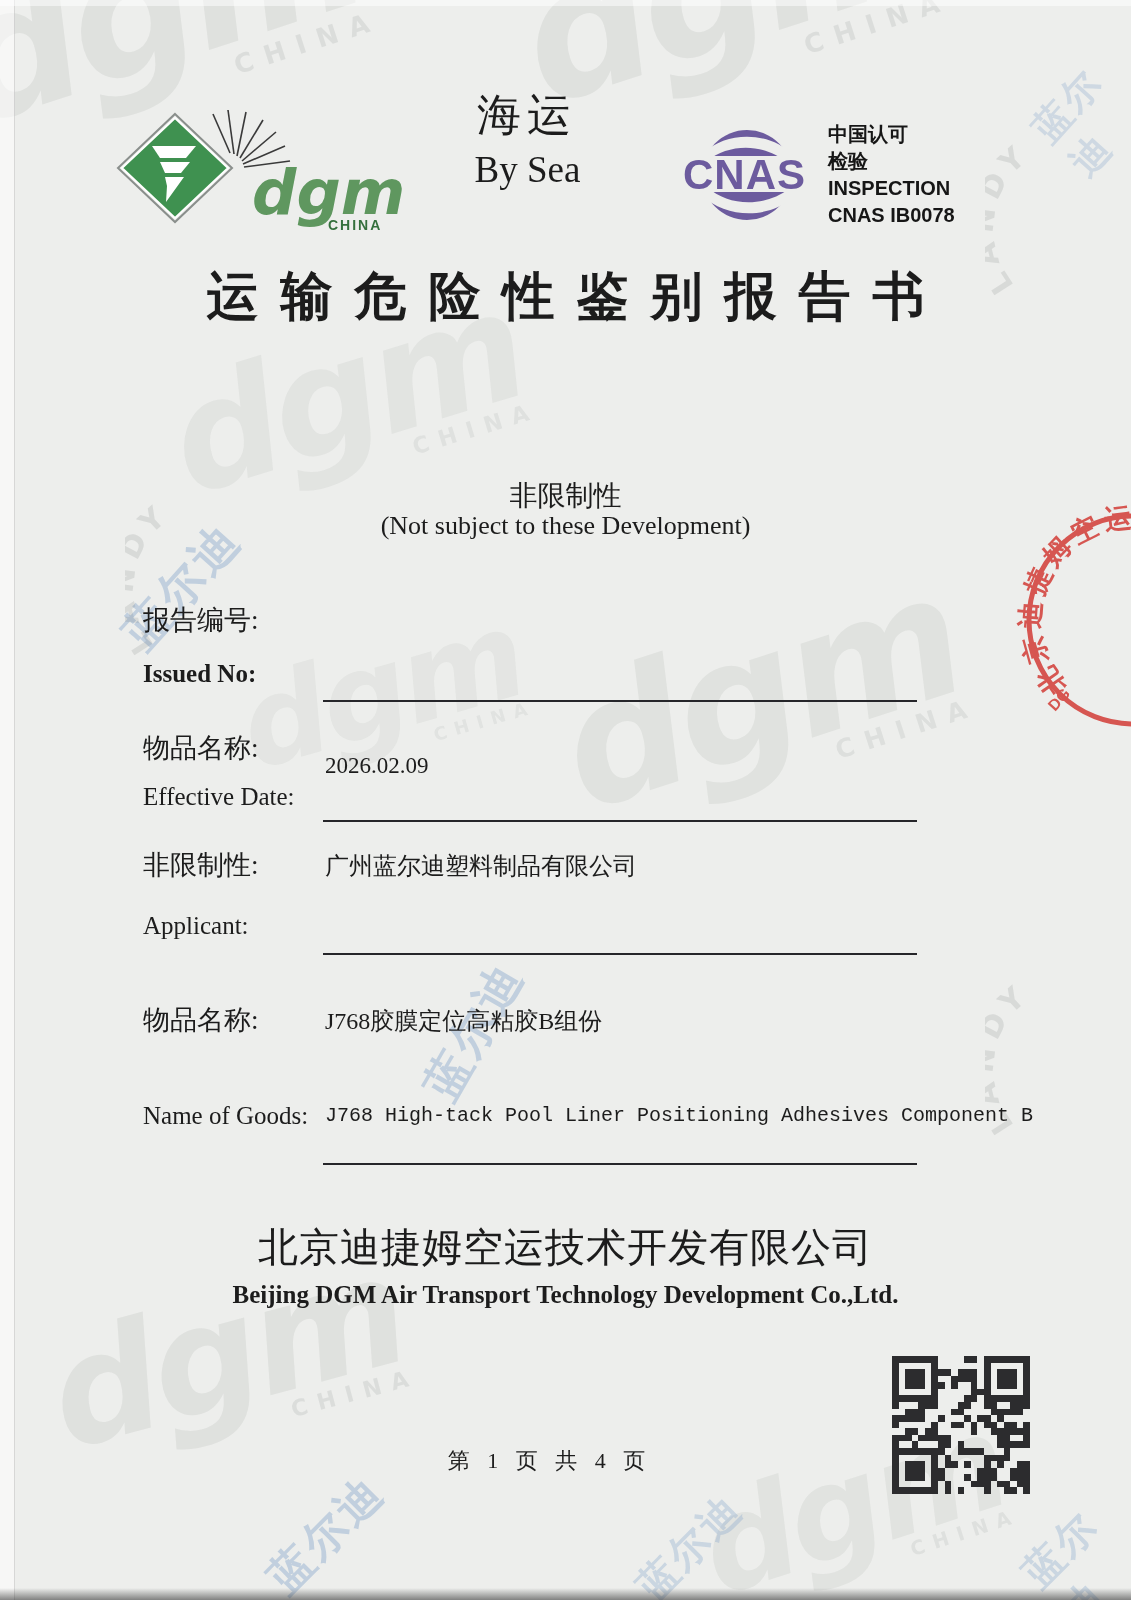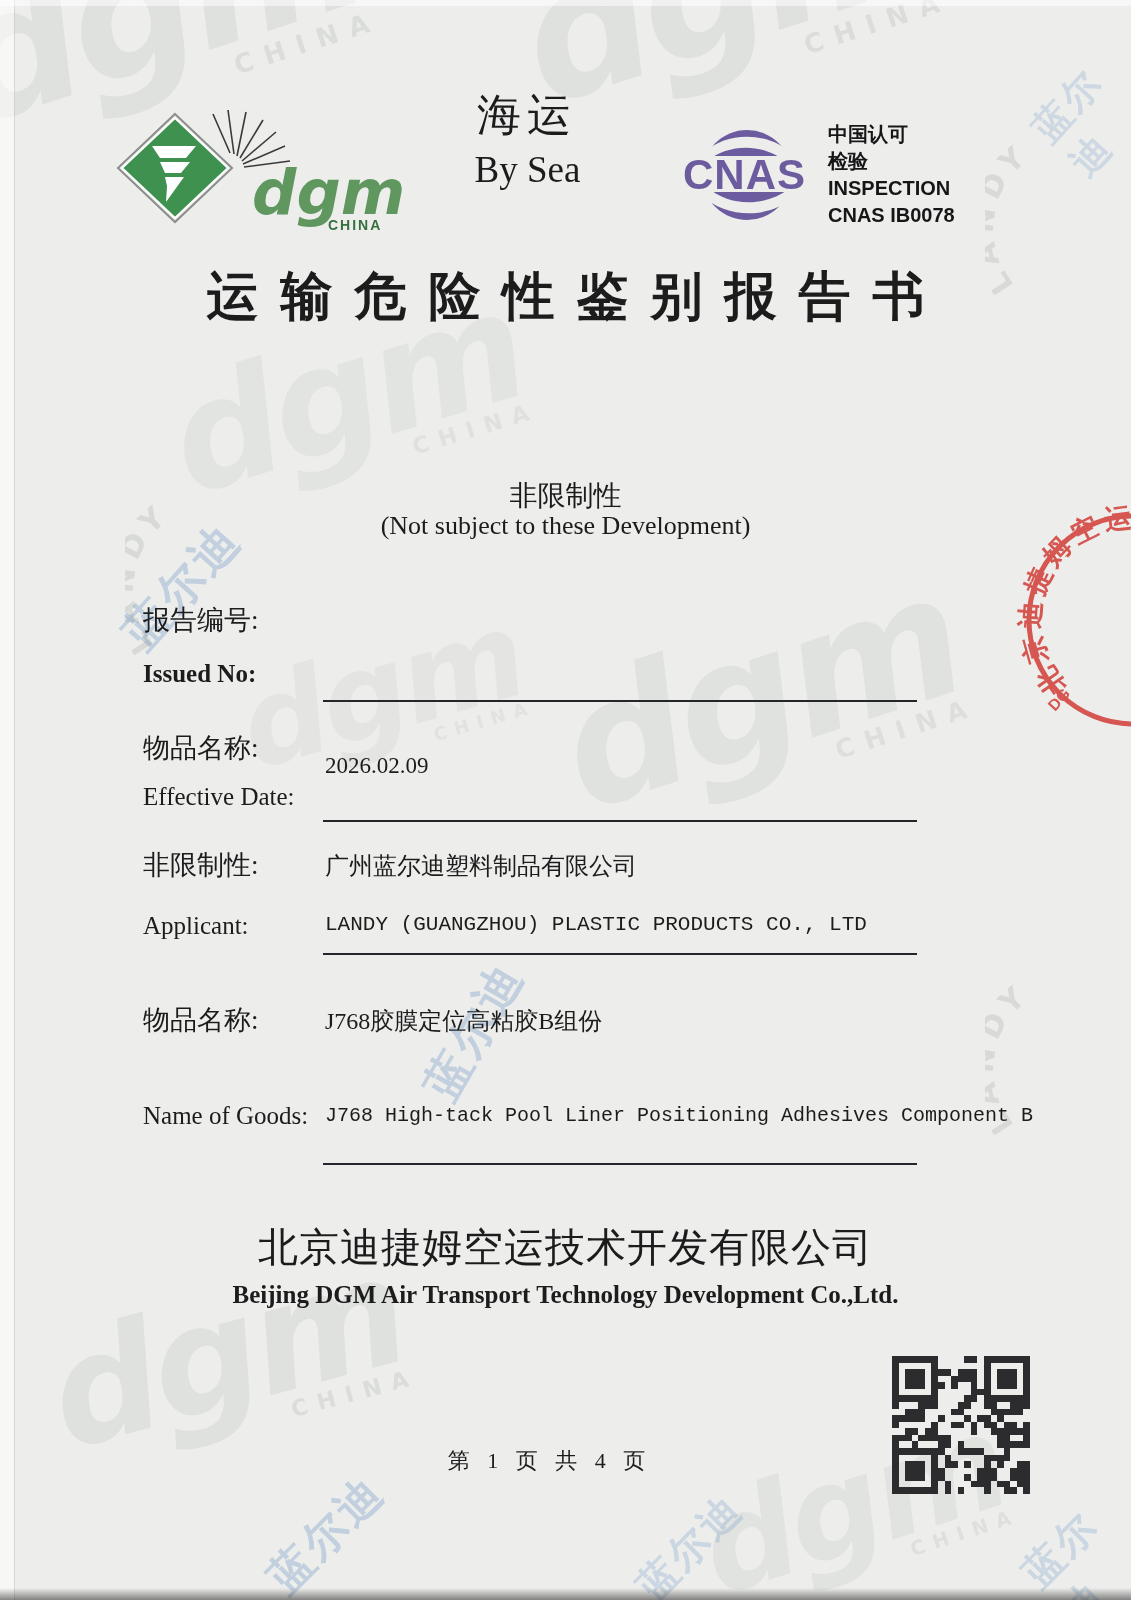--- a/index.html
+++ b/index.html
@@ -153,21 +153,20 @@
   <div class="abs z uline" style="top:700px;"></div>
 
   <div class="abs z lbl-cn" style="top:730px;">物品名称:</div>
   <div class="abs z val" style="top:753px;">2026.02.09</div>
   <div class="abs z lbl-en" style="top:783px;">Effective Date:</div>
   <div class="abs z uline" style="top:820px;"></div>
 
   <div class="abs z lbl-cn" style="top:847px;">非限制性:</div>
   <div class="abs z val-cn" style="top:850px;">广州蓝尔迪塑料制品有限公司</div>
   <div class="abs z lbl-en" style="top:912px;">Applicant:</div>
-  <div class="abs z val-mono" style="top:913px;font-size:21px;">LANDY (GUANGZHOU) PLASTIC PRODUCTS CO., LTD</div>
   <div class="abs z uline" style="top:953px;"></div>
 
   <div class="abs z lbl-cn" style="top:1002px;">物品名称:</div>
   <div class="abs z val-cn" style="top:1005px;">J768胶膜定位高粘胶B组份</div>
   <div class="abs z lbl-en" style="top:1102px;">Name of Goods:</div>
   <div class="abs z val-mono" style="top:1104px;font-size:20px;">J768 High-tack Pool Liner Positioning Adhesives Component B</div>
   <div class="abs z uline" style="top:1163px;"></div>
 
   <div class="abs z center company-cn">北京迪捷姆空运技术开发有限公司</div>
   <div class="abs z center company-en">Beijing DGM Air Transport Technology Development Co.,Ltd.</div>

